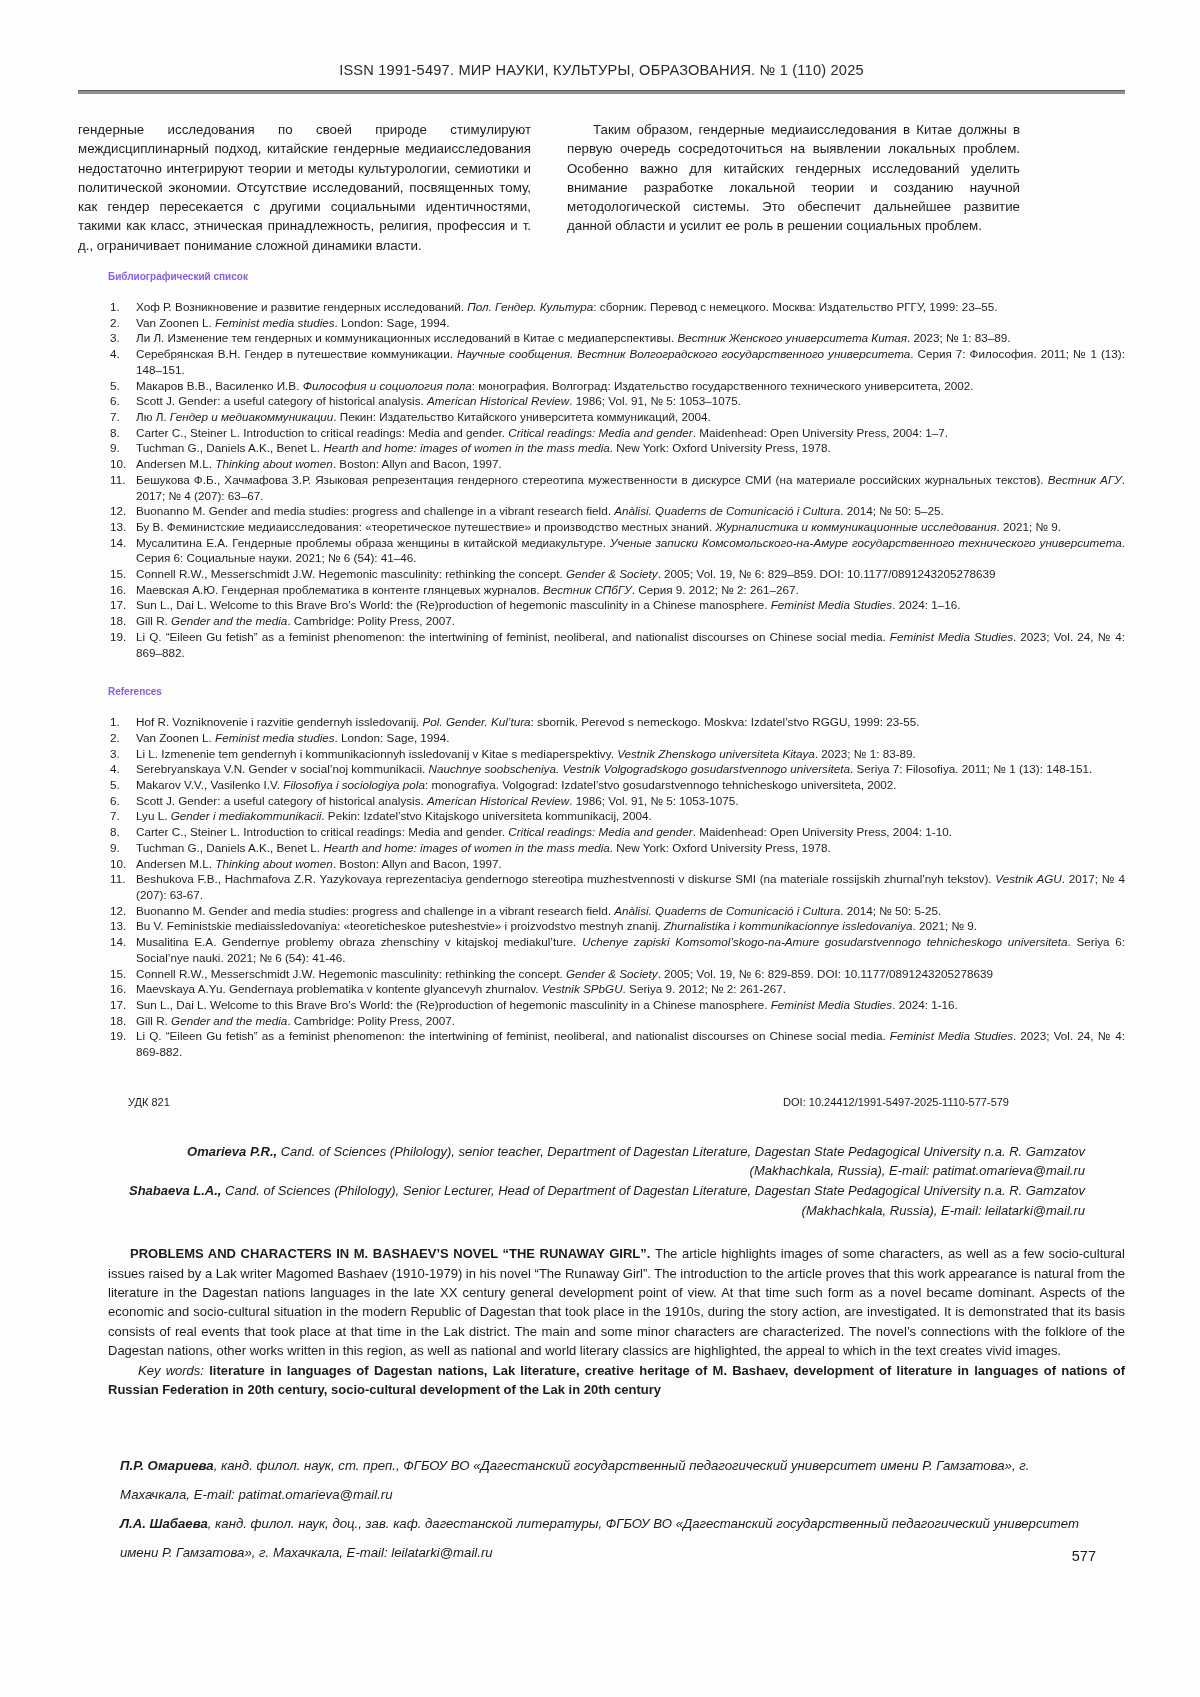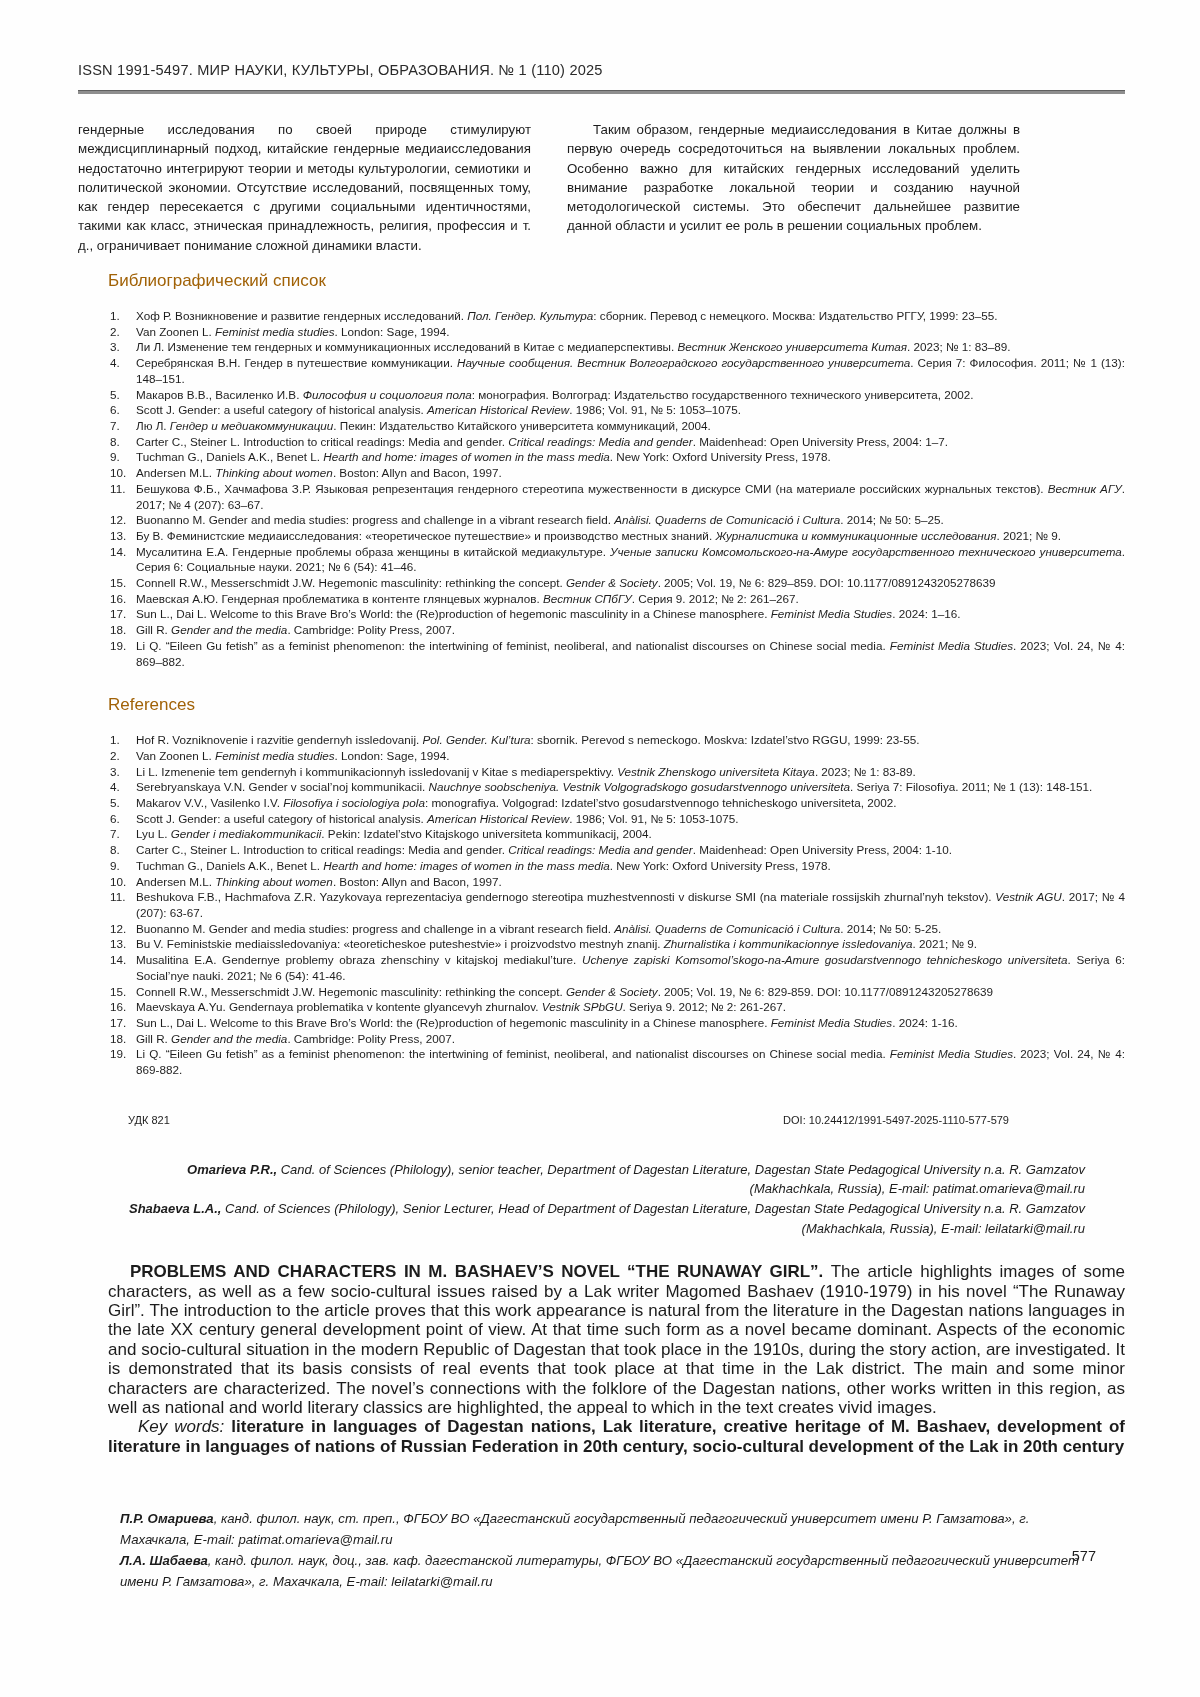--- a/index.html
+++ b/index.html
@@ -10,21 +10,21 @@
     background:#fefefe;
     color:#1c1c1c;
     font-family:"Liberation Sans", sans-serif;
     box-sizing:border-box;
     overflow:hidden;
   }
   .content{padding:0 75px 0 78px;}
 
   .journal-header{
     padding-top:62px;
-    text-align:left;
+    text-align:center;
     font-size:14.6px;
     letter-spacing:.2px;
     color:#2a2a2a;
     white-space:nowrap;
   }
   .header-rule{
     margin-top:12px;
     height:3px;
     background:#8e8e8e;
     border-top:1px solid #5f5f5f;
@@ -36,22 +36,23 @@
     gap:36px;
     font-size:13.3px;
     line-height:19.3px;
     text-align:justify;
   }
   .two-col p{margin:0;width:453px;}
   .col-indent{text-indent:26px;}
 
   .section-title{
     margin:16px 0 0 30px;
-    font-size:17px;
-    color:#a16207;
+    font-size:10px;
+    color:#8b5cf6;
+    font-weight:bold;
   }
   .refs-title{margin-top:26px;}
 
   .ref-list{
     margin:17px 0 0 32px;
     font-size:11.7px;
     line-height:15.7px;
     color:#1e1e1e;
   }
   .ref-row{display:flex;}
@@ -68,25 +69,25 @@
   .udk-doi-row{
     margin:36px 116px 0 50px;
     display:flex;
     justify-content:space-between;
     font-size:11px;
   }
 
   .authors-en{margin:34px 40px 0 50px;font-size:13px;line-height:19.6px;}
   .authors-en p{margin:0;font-style:italic;text-align:right;}
 
-  .abstract{margin:24px 0 4px 30px;font-size:17px;line-height:19.4px;}
+  .abstract{margin:24px 0 4px 30px;font-size:13px;line-height:19.4px;}
   .abstract-par{margin:0;text-align:justify;text-indent:22px;}
   .keywords-par{margin:0;text-align:justify;text-indent:30px;}
 
-  .authors-ru{margin:52px 40px 0 42px;font-size:13.2px;line-height:21px;}
+  .authors-ru{margin:52px 40px 0 42px;font-size:13.2px;line-height:29px;}
   .authors-ru p{margin:0;font-style:italic;}
 
   .page-number{
     position:absolute;
     top:1548px;
     right:104px;
     font-size:14.5px;
   }
 
   .s-i{font-style:italic;}

